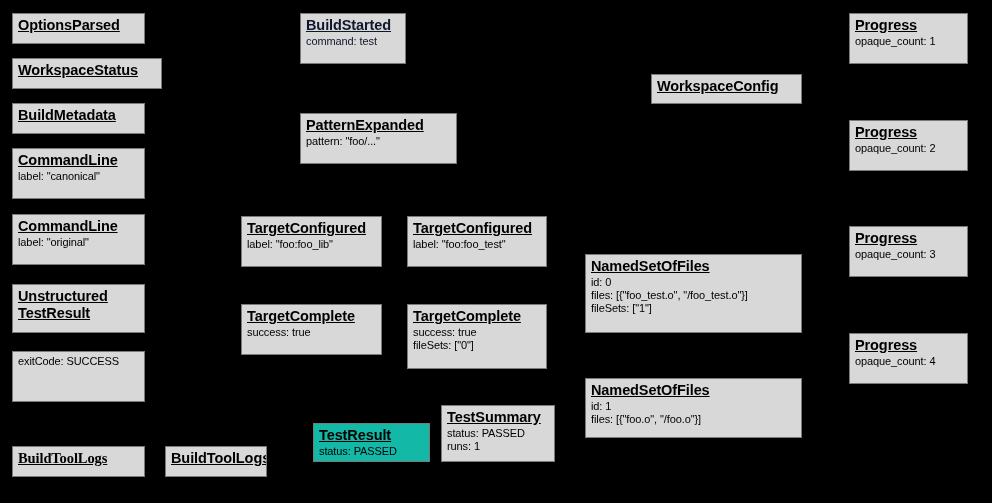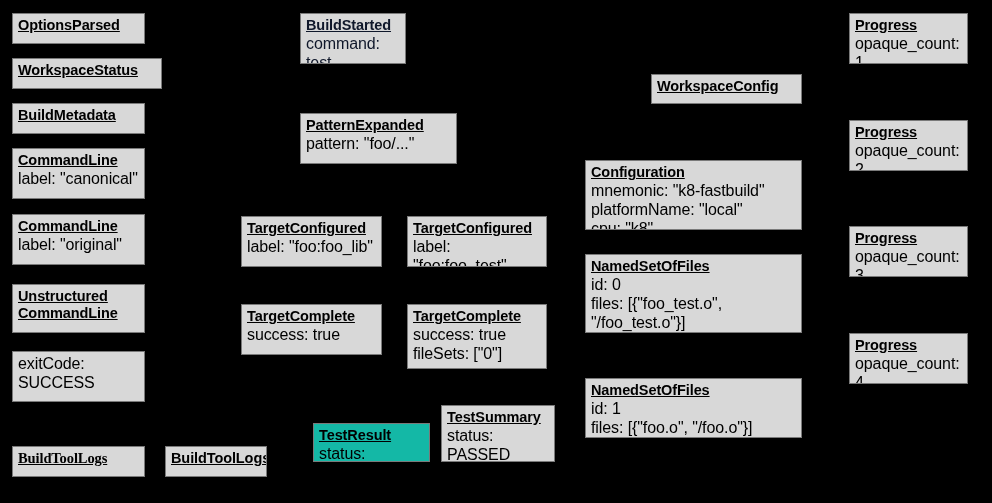--- a/index.html
+++ b/index.html
@@ -37,21 +37,21 @@
     font-weight: bold;
     font-size: 14.5px;
     text-decoration: underline;
     white-space: pre-line;
     letter-spacing: -0.1px;
     display: block;
     margin-bottom: 1px;
   }
   .node-fields {
     display: block;
-    font-size: 16px;
+    font-size: 11px;
     font-weight: normal;
     white-space: pre-line;
     letter-spacing: -0.1px;
   }
   .node-fields:empty {
     display: none;
   }
 </style>
 </head>
 <body>
@@ -69,21 +69,21 @@
     <div class="node" style="left: 12px; top: 148px; width: 133px; height: 51px; background: rgb(216, 216, 216); border-color: rgb(122, 122, 122); color: rgb(0, 0, 0);">
       <span class="node-title">CommandLine</span>
       <span class="node-fields">label: "canonical"</span>
     </div>
     <div class="node" style="left: 12px; top: 214px; width: 133px; height: 51px; background: rgb(216, 216, 216); border-color: rgb(122, 122, 122); color: rgb(0, 0, 0);">
       <span class="node-title">CommandLine</span>
       <span class="node-fields">label: "original"</span>
     </div>
     <div class="node" style="left: 12px; top: 284px; width: 133px; height: 49px; background: rgb(216, 216, 216); border-color: rgb(122, 122, 122); color: rgb(0, 0, 0);">
       <span class="node-title">Unstructured
-CommandLine</span>
+TestResult</span>
     </div>
     <div class="node" style="left: 12px; top: 351px; width: 133px; height: 51px; background: rgb(216, 216, 216); border-color: rgb(122, 122, 122); color: rgb(0, 0, 0);">
       <span class="node-fields">exitCode: SUCCESS</span>
     </div>
     <div class="node" style="left: 12px; top: 446px; width: 133px; height: 31px; background: rgb(216, 216, 216); border-color: rgb(122, 122, 122); color: rgb(0, 0, 0); font-family: Liberation Serif, serif;">
       <span class="node-title">BuildToolLogs</span>
     </div>
     <div class="node" style="left: 165px; top: 446px; width: 102px; height: 31px; background: rgb(216, 216, 216); border-color: rgb(122, 122, 122); color: rgb(0, 0, 0);">
       <span class="node-title">BuildToolLogs</span>
     </div>
@@ -117,26 +117,20 @@
       <span class="node-fields">status: PASSED</span>
     </div>
     <div class="node" style="left: 441px; top: 405px; width: 114px; height: 57px; background: rgb(216, 216, 216); border-color: rgb(122, 122, 122); color: rgb(0, 0, 0);">
       <span class="node-title">TestSummary</span>
       <span class="node-fields">status: PASSED
 runs: 1</span>
     </div>
     <div class="node" style="left: 651px; top: 74px; width: 151px; height: 30px; background: rgb(216, 216, 216); border-color: rgb(122, 122, 122); color: rgb(0, 0, 0);">
       <span class="node-title">WorkspaceConfig</span>
     </div>
-    <div class="node" style="left: 585px; top: 160px; width: 217px; height: 70px; background: rgb(216, 216, 216); border-color: rgb(122, 122, 122); color: rgb(0, 0, 0);">
-      <span class="node-title">Configuration</span>
-      <span class="node-fields">mnemonic: "k8-fastbuild"
-platformName: "local"
-cpu: "k8"</span>
-    </div>
     <div class="node" style="left: 585px; top: 254px; width: 217px; height: 79px; background: rgb(216, 216, 216); border-color: rgb(122, 122, 122); color: rgb(0, 0, 0);">
       <span class="node-title">NamedSetOfFiles</span>
       <span class="node-fields">id: 0
 files: [{"foo_test.o", "/foo_test.o"}]
 fileSets: ["1"]</span>
     </div>
     <div class="node" style="left: 585px; top: 378px; width: 217px; height: 60px; background: rgb(216, 216, 216); border-color: rgb(122, 122, 122); color: rgb(0, 0, 0);">
       <span class="node-title">NamedSetOfFiles</span>
       <span class="node-fields">id: 1
 files: [{"foo.o", "/foo.o"}]</span>

